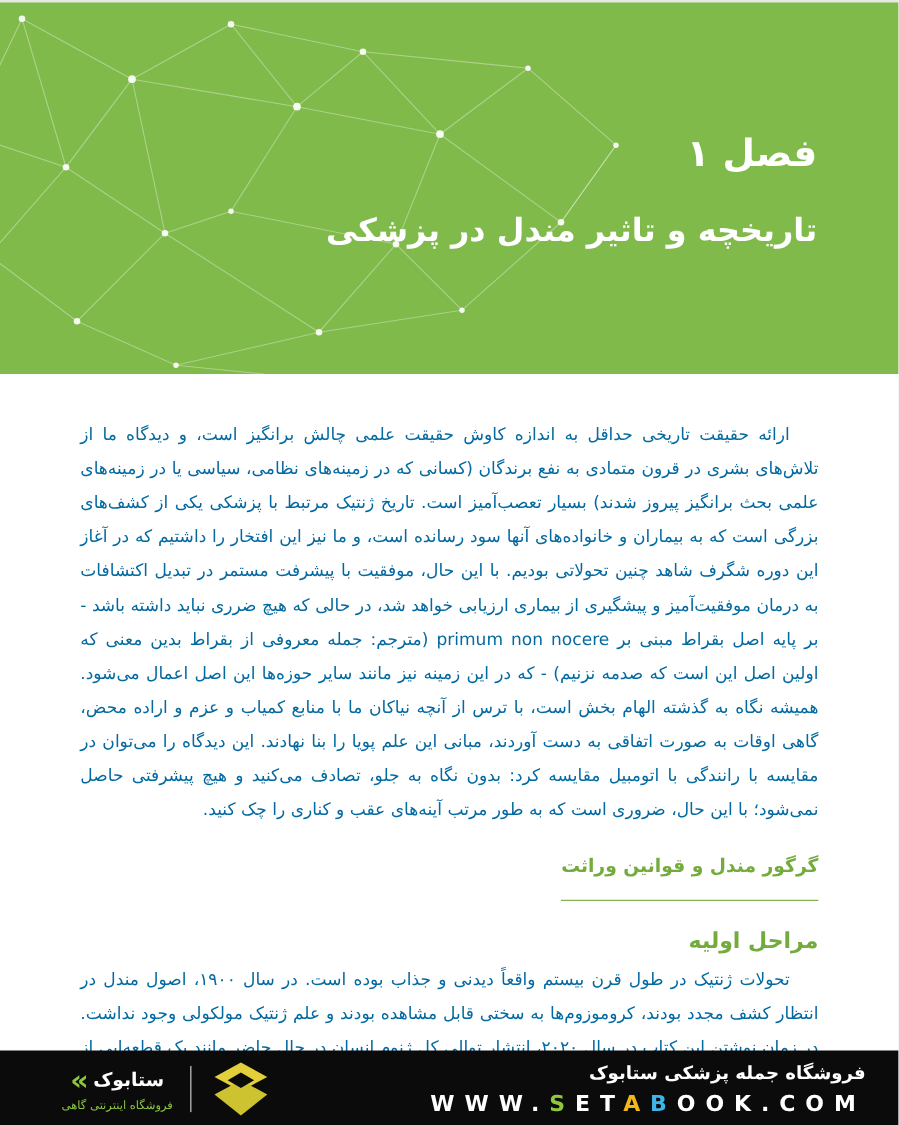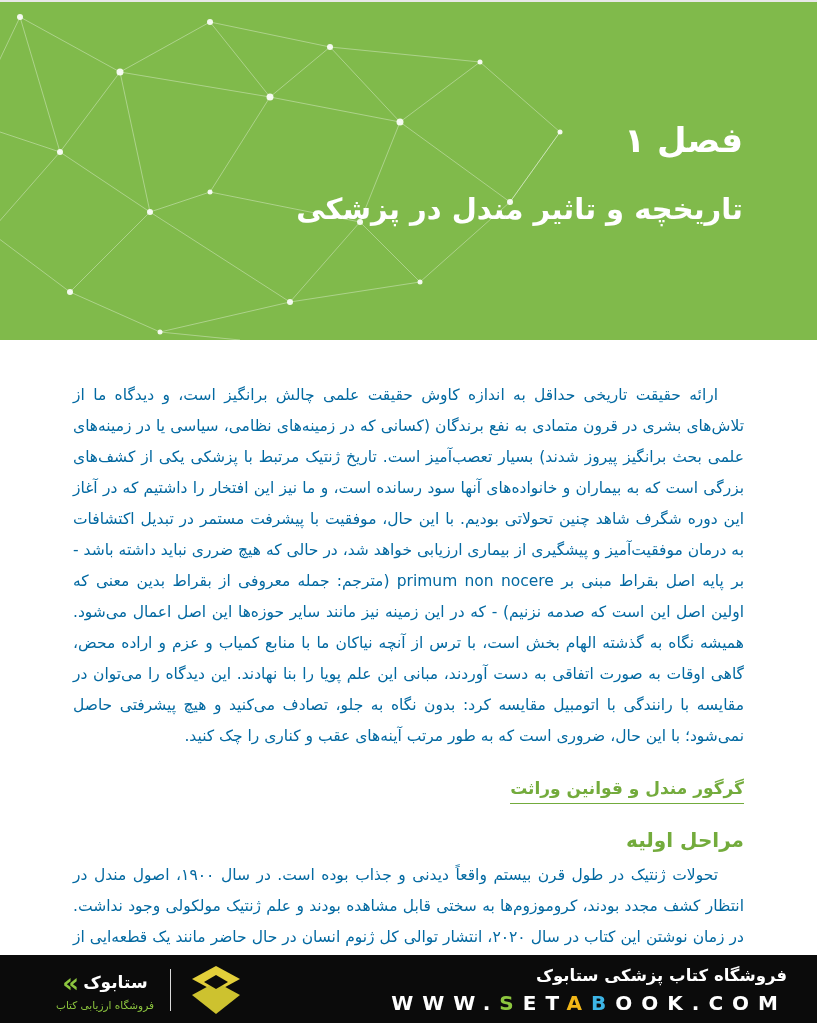--- a/index.html
+++ b/index.html
@@ -61,21 +61,21 @@
     text-indent: 26px;
     color: #0369a1;
   }
   .section-heading {
     display: inline-block;
     margin-top: 26px;
     font-size: 17px;
     font-weight: bold;
     color: #73ab3c;
     border-bottom: 1px solid #73ab3c;
-    padding-bottom: 5px;
+    padding-bottom: 20px;
   }
   .subsection-heading {
     margin-top: 24px;
     margin-bottom: 8px;
     font-size: 20px;
     font-weight: bold;
     color: #73ab3c;
   }
 
   
@@ -213,28 +213,28 @@
     <p class="paragraph">تحولات ژنتیک در طول قرن بیستم واقعاً دیدنی و جذاب بوده است. در سال ۱۹۰۰، اصول مندل در انتظار کشف مجدد بودند، کروموزوم‌ها به سختی قابل مشاهده بودند و علم ژنتیک مولکولی وجود نداشت. در زمان نوشتن این کتاب در سال ۲۰۲۰، انتشار توالی کل ژنوم انسان در حال حاضر مانند یک قطعه‌ایی از تاریخ شده است، و ما تقریباً یک دهه است که در دوران عصر طلایی کشف ژن بیماری‌ها قرار داریم، و علم ژنومیک بیشتر از آنچه که بسیاری از ما تصور می‌کردیم در مورد بشریت آشکار می‌کند.</p>
   </main>
 
   <footer class="footer">
     <div class="footer-left">
       <div class="brand-block">
         <div class="brand-row">
           <span class="logo-chevron">«</span>
           <span class="brand-name">ستابوک</span>
         </div>
-        <div class="brand-sub">فروشگاه ارزیابی کتاب</div>
+        <div class="brand-sub">فروشگاه اینترنتی گاهی</div>
       </div>
       <div class="footer-divider"></div>
       <svg class="diamond-logo" width="58" height="50" viewBox="0 0 58 50" xmlns="http://www.w3.org/2000/svg">
         <polygon points="29,1 53,14 29,27 5,14" fill="#e3cf3a"></polygon>
         <polygon points="29,17 53,30 29,49 5,30" fill="#cdc22f"></polygon>
         <polygon points="29,10 41,17 29,24 17,17" fill="#0b0b0b"></polygon>
       </svg>
     </div>
     <div class="footer-right">
-      <div class="store-name">فروشگاه کتاب پزشکی ستابوک</div>
+      <div class="store-name">فروشگاه جمله پزشکی ستابوک</div>
       <div class="footer-url"><span style="color: rgb(255, 255, 255);">W</span><span style="color: rgb(255, 255, 255);">W</span><span style="color: rgb(255, 255, 255);">W</span><span style="color: rgb(255, 255, 255);">.</span><span style="color: rgb(141, 198, 63);">S</span><span style="color: rgb(255, 255, 255);">E</span><span style="color: rgb(255, 255, 255);">T</span><span style="color: rgb(242, 183, 24);">A</span><span style="color: rgb(61, 181, 230);">B</span><span style="color: rgb(255, 255, 255);">O</span><span style="color: rgb(255, 255, 255);">O</span><span style="color: rgb(255, 255, 255);">K</span><span style="color: rgb(255, 255, 255);">.</span><span style="color: rgb(255, 255, 255);">C</span><span style="color: rgb(255, 255, 255);">O</span><span style="color: rgb(255, 255, 255);">M</span></div>
     </div>
   </footer>
 
 </div>
 
 </body></html>

